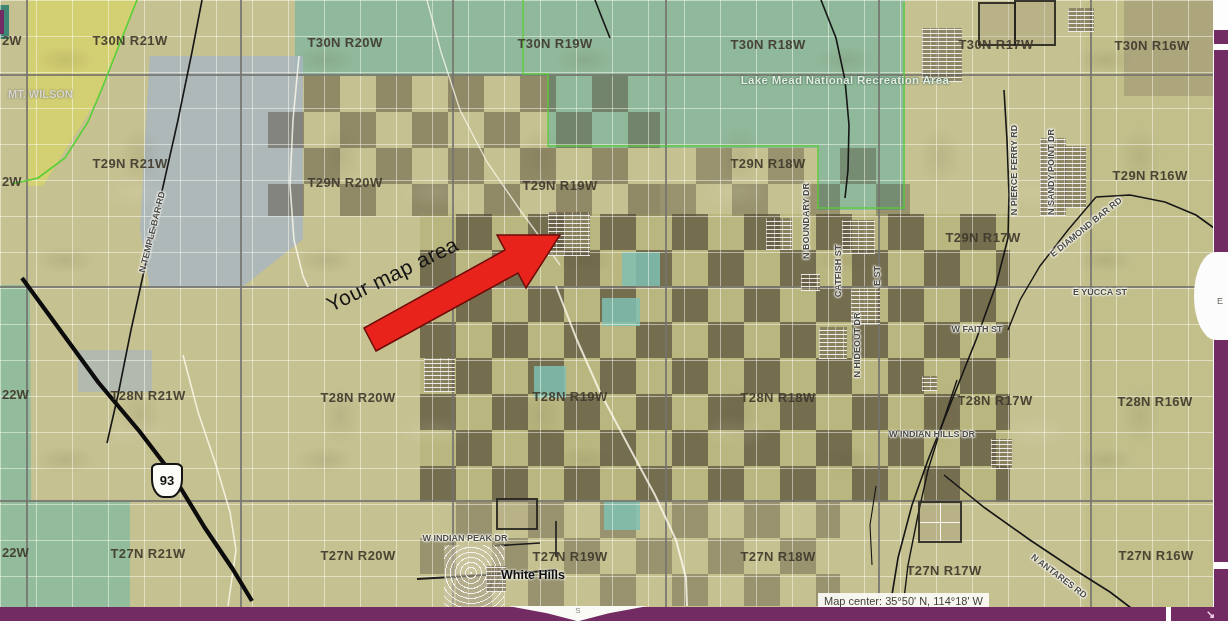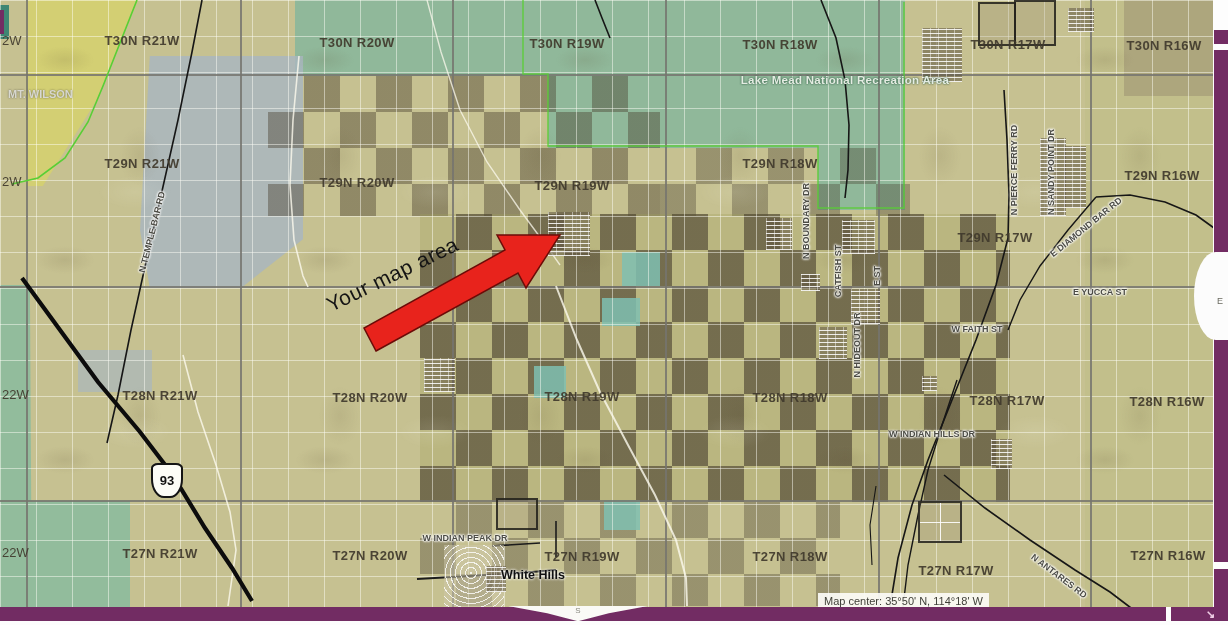--- a/index.html
+++ b/index.html
@@ -20,22 +20,22 @@
   .twl-v{position:absolute;top:0;width:2px;height:608px;background:rgba(118,116,110,.85);}
   .twl-h{position:absolute;left:0;height:2px;width:1213px;background:rgba(118,116,110,.85);}
   .texture{position:absolute;left:0;top:0;width:1213px;height:608px;
     background-image:
       radial-gradient(ellipse 42px 20px at 25% 30%, rgba(92,78,48,.13), rgba(0,0,0,0) 70%),
       radial-gradient(ellipse 30px 42px at 70% 60%, rgba(92,78,48,.11), rgba(0,0,0,0) 70%),
       radial-gradient(ellipse 52px 24px at 45% 80%, rgba(255,255,240,.10), rgba(0,0,0,0) 70%);
     background-size:260px 200px,200px 260px,300px 240px;}
   
   .twp{position:absolute;transform:translate(-50%,-50%);font-weight:bold;font-size:13px;letter-spacing:.4px;
-    color:rgba(64,58,45,.92);white-space:nowrap;margin-left:12px;}
-  .edge-lab{position:absolute;transform:translate(0,-50%);font-weight:normal;font-size:13px;color:rgba(64,58,45,.92);}
+    color:rgba(64,58,45,.92);white-space:nowrap;}
+  .edge-lab{position:absolute;transform:translate(0,-50%);font-weight:bold;font-size:13px;color:rgba(64,58,45,.92);}
   .road-lab{position:absolute;font-size:9px;font-weight:bold;color:#4c4c45;white-space:nowrap;
     text-shadow:0 0 3px #fff,0 0 3px #fff,0 0 2px #fff,0 0 2px #fff;}
   .place{position:absolute;white-space:nowrap;}
   .sub{position:absolute;background-color:rgba(96,86,66,.55);
     background-image:repeating-linear-gradient(0deg, rgba(255,255,255,.85) 0 1px, rgba(0,0,0,0) 1px 4px),
                      repeating-linear-gradient(90deg, rgba(255,255,255,.45) 0 1px, rgba(0,0,0,0) 1px 8px);}
   .sub-outline{position:absolute;border:2px solid rgba(32,30,26,.85);background:rgba(140,128,100,.22);}
   .sub-cross{position:absolute;border:2px solid rgba(44,42,36,.9);background-color:rgba(150,140,110,.28);
     background-image:linear-gradient(rgba(255,255,255,.9),rgba(255,255,255,.9)),linear-gradient(rgba(255,255,255,.9),rgba(255,255,255,.9));
     background-size:100% 1px,1px 100%;background-position:center;background-repeat:no-repeat;}

